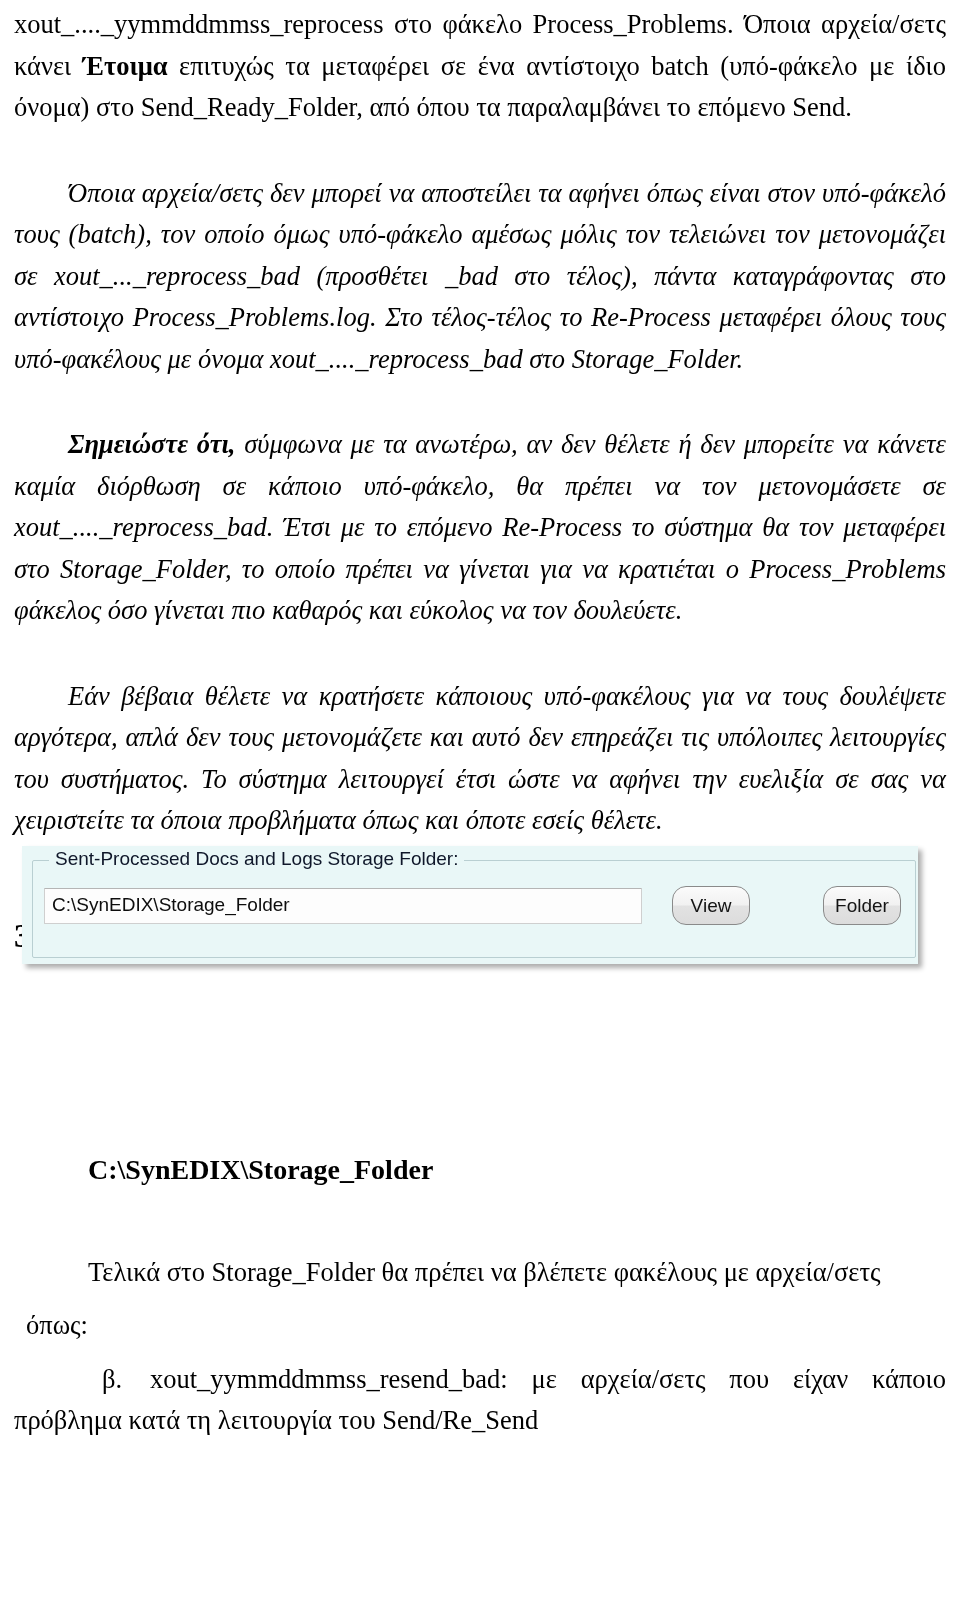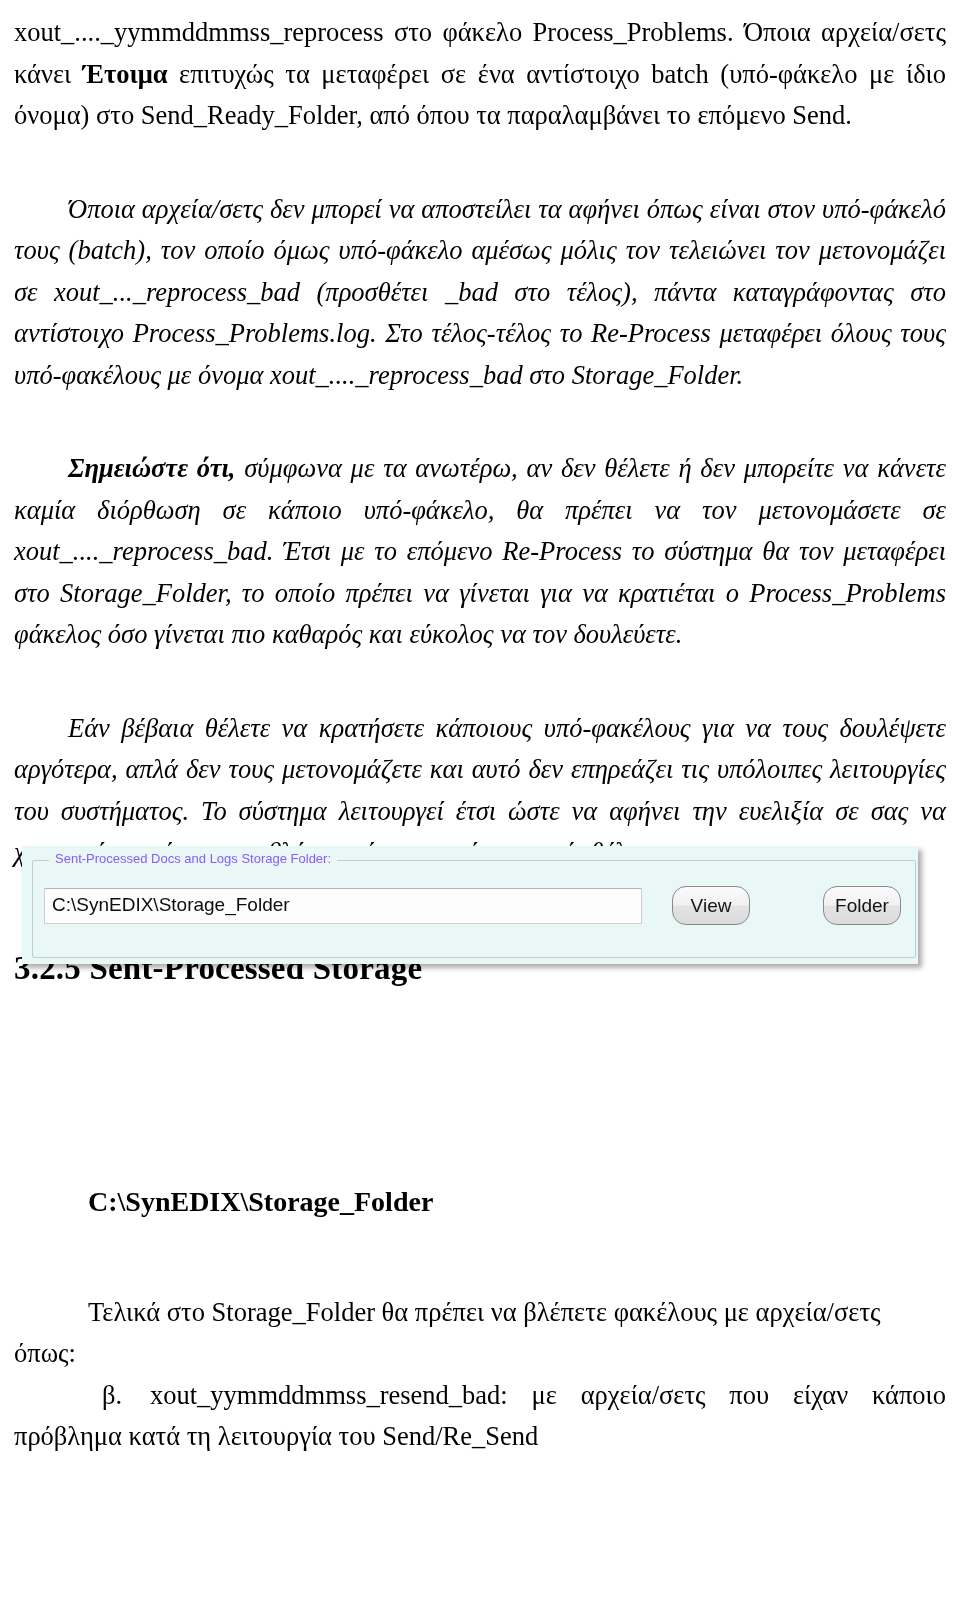--- a/index.html
+++ b/index.html
@@ -22,21 +22,21 @@
     padding: 0;
     box-sizing: border-box;
   }
   .doc-body {
     position: absolute;
     left: 14px;
     top: 0px;
     width: 932px;
   }
   p.para {
-    margin: 12px 0 0 0;
+    margin: 4px 0 0 0;
     font-size: 26.5px;
     line-height: 41.5px;
     text-align: justify;
     text-justify: inter-word;
     -webkit-hyphens: none;
     hyphens: none;
   }
   p.para.indent {
     text-indent: 54px;
     font-style: italic;
@@ -89,23 +89,23 @@
     border-radius: 2px;
     box-sizing: border-box;
   }
   .groupbox-title {
     position: absolute;
     left: 16px;
     top: -13px;
     background: #e9f7f7;
     padding: 0 6px;
     font-family: "Liberation Sans", "DejaVu Sans", sans-serif;
-    font-size: 13px;
+    font-size: 19px;
     line-height: 22px;
-    color: #8b5cf6;
+    color: #0f172a;
     white-space: nowrap;
   }
   .path-field {
     position: absolute;
     left: 22px;
     top: 42px;
     width: 598px;
     height: 36px;
     background: #fdfdfd;
     border: 1px solid #cfcfcf;
@@ -148,21 +148,21 @@
     font-size: 26.5px;
     line-height: 41.5px;
     text-align: justify;
   }
   .list-item .lbl {
     display: inline-block;
     width: 136px;
     text-indent: 88px;
   }
   .hang {
-    margin: 0;
+    margin: 12px;
     font-size: 26.5px;
     line-height: 41.5px;
     text-align: left;
   }
 </style>
 </head>
 <body>
 
 <div class="page">
 

